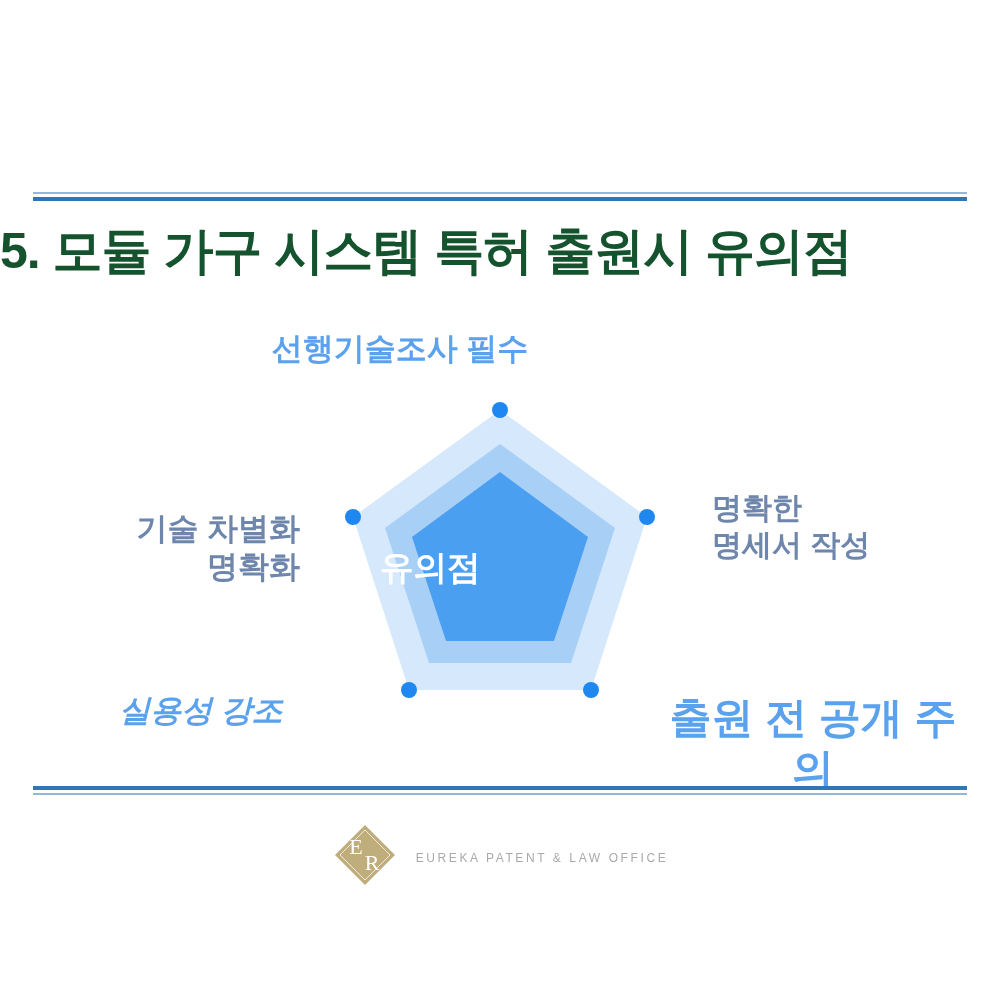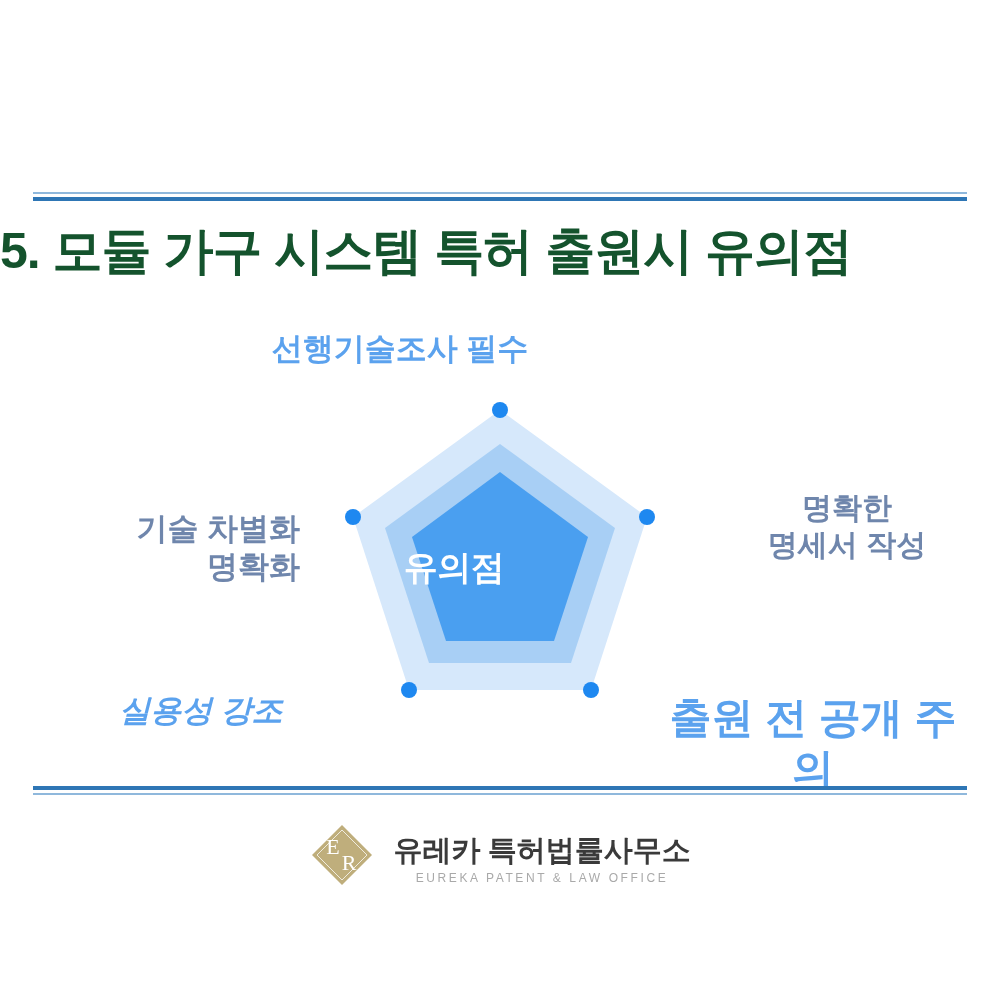--- a/index.html
+++ b/index.html
@@ -67,21 +67,20 @@
   .center-label {
     position: absolute;
     left: 0;
     top: 545px;
     width: 860px;
     text-align: center;
     font-size: 34px;
     font-weight: 700;
     color: #ffffff;
     letter-spacing: -0.5px;
-    padding-left: 24px;
   }
 
   
   .node-label {
     position: absolute;
     font-weight: 700;
     line-height: 1.22;
     white-space: pre-line;
   }
   .node-label.bright { color: #5BA2EE; }
@@ -99,21 +98,21 @@
     left: 40px;
     width: 260px;
     text-align: right;
     font-size: 31px;
     margin-top: 28px;
   }
   #label-right {
     top: 490px;
     left: 712px;
     width: 270px;
-    text-align: center;
+    text-align: left;
     font-size: 30px;
   }
   #label-bottom-left {
     top: 692px;
     left: 70px;
     width: 262px;
     text-align: center;
     font-size: 31px;
     font-style: italic;
   }
@@ -214,17 +213,16 @@
   <div id="logo-mark">
     <svg width="66" height="66" viewBox="0 0 66 66" xmlns="http://www.w3.org/2000/svg">
       <polygon points="33,3 63,33 33,63 3,33" fill="#BFAE7C"></polygon>
       <polygon points="33,8 58,33 33,58 8,33" fill="none" stroke="#FFFFFF" stroke-width="1" opacity="0.75"></polygon>
       <text x="24" y="32" font-family="Liberation Serif, DejaVu Serif, serif" font-size="22" fill="#FFFFFF" text-anchor="middle">E</text>
       <text x="40" y="48" font-family="Liberation Serif, DejaVu Serif, serif" font-size="22" fill="#FFFFFF" text-anchor="middle">R</text>
     </svg>
   </div>
 
   <div id="logo-text-block">
-    <div id="logo-name-ko">유레카 특허법률사무소</div>
     <div id="logo-name-en">EUREKA PATENT &amp; LAW OFFICE</div>
   </div>
 
 </div>
 
 </body></html>

